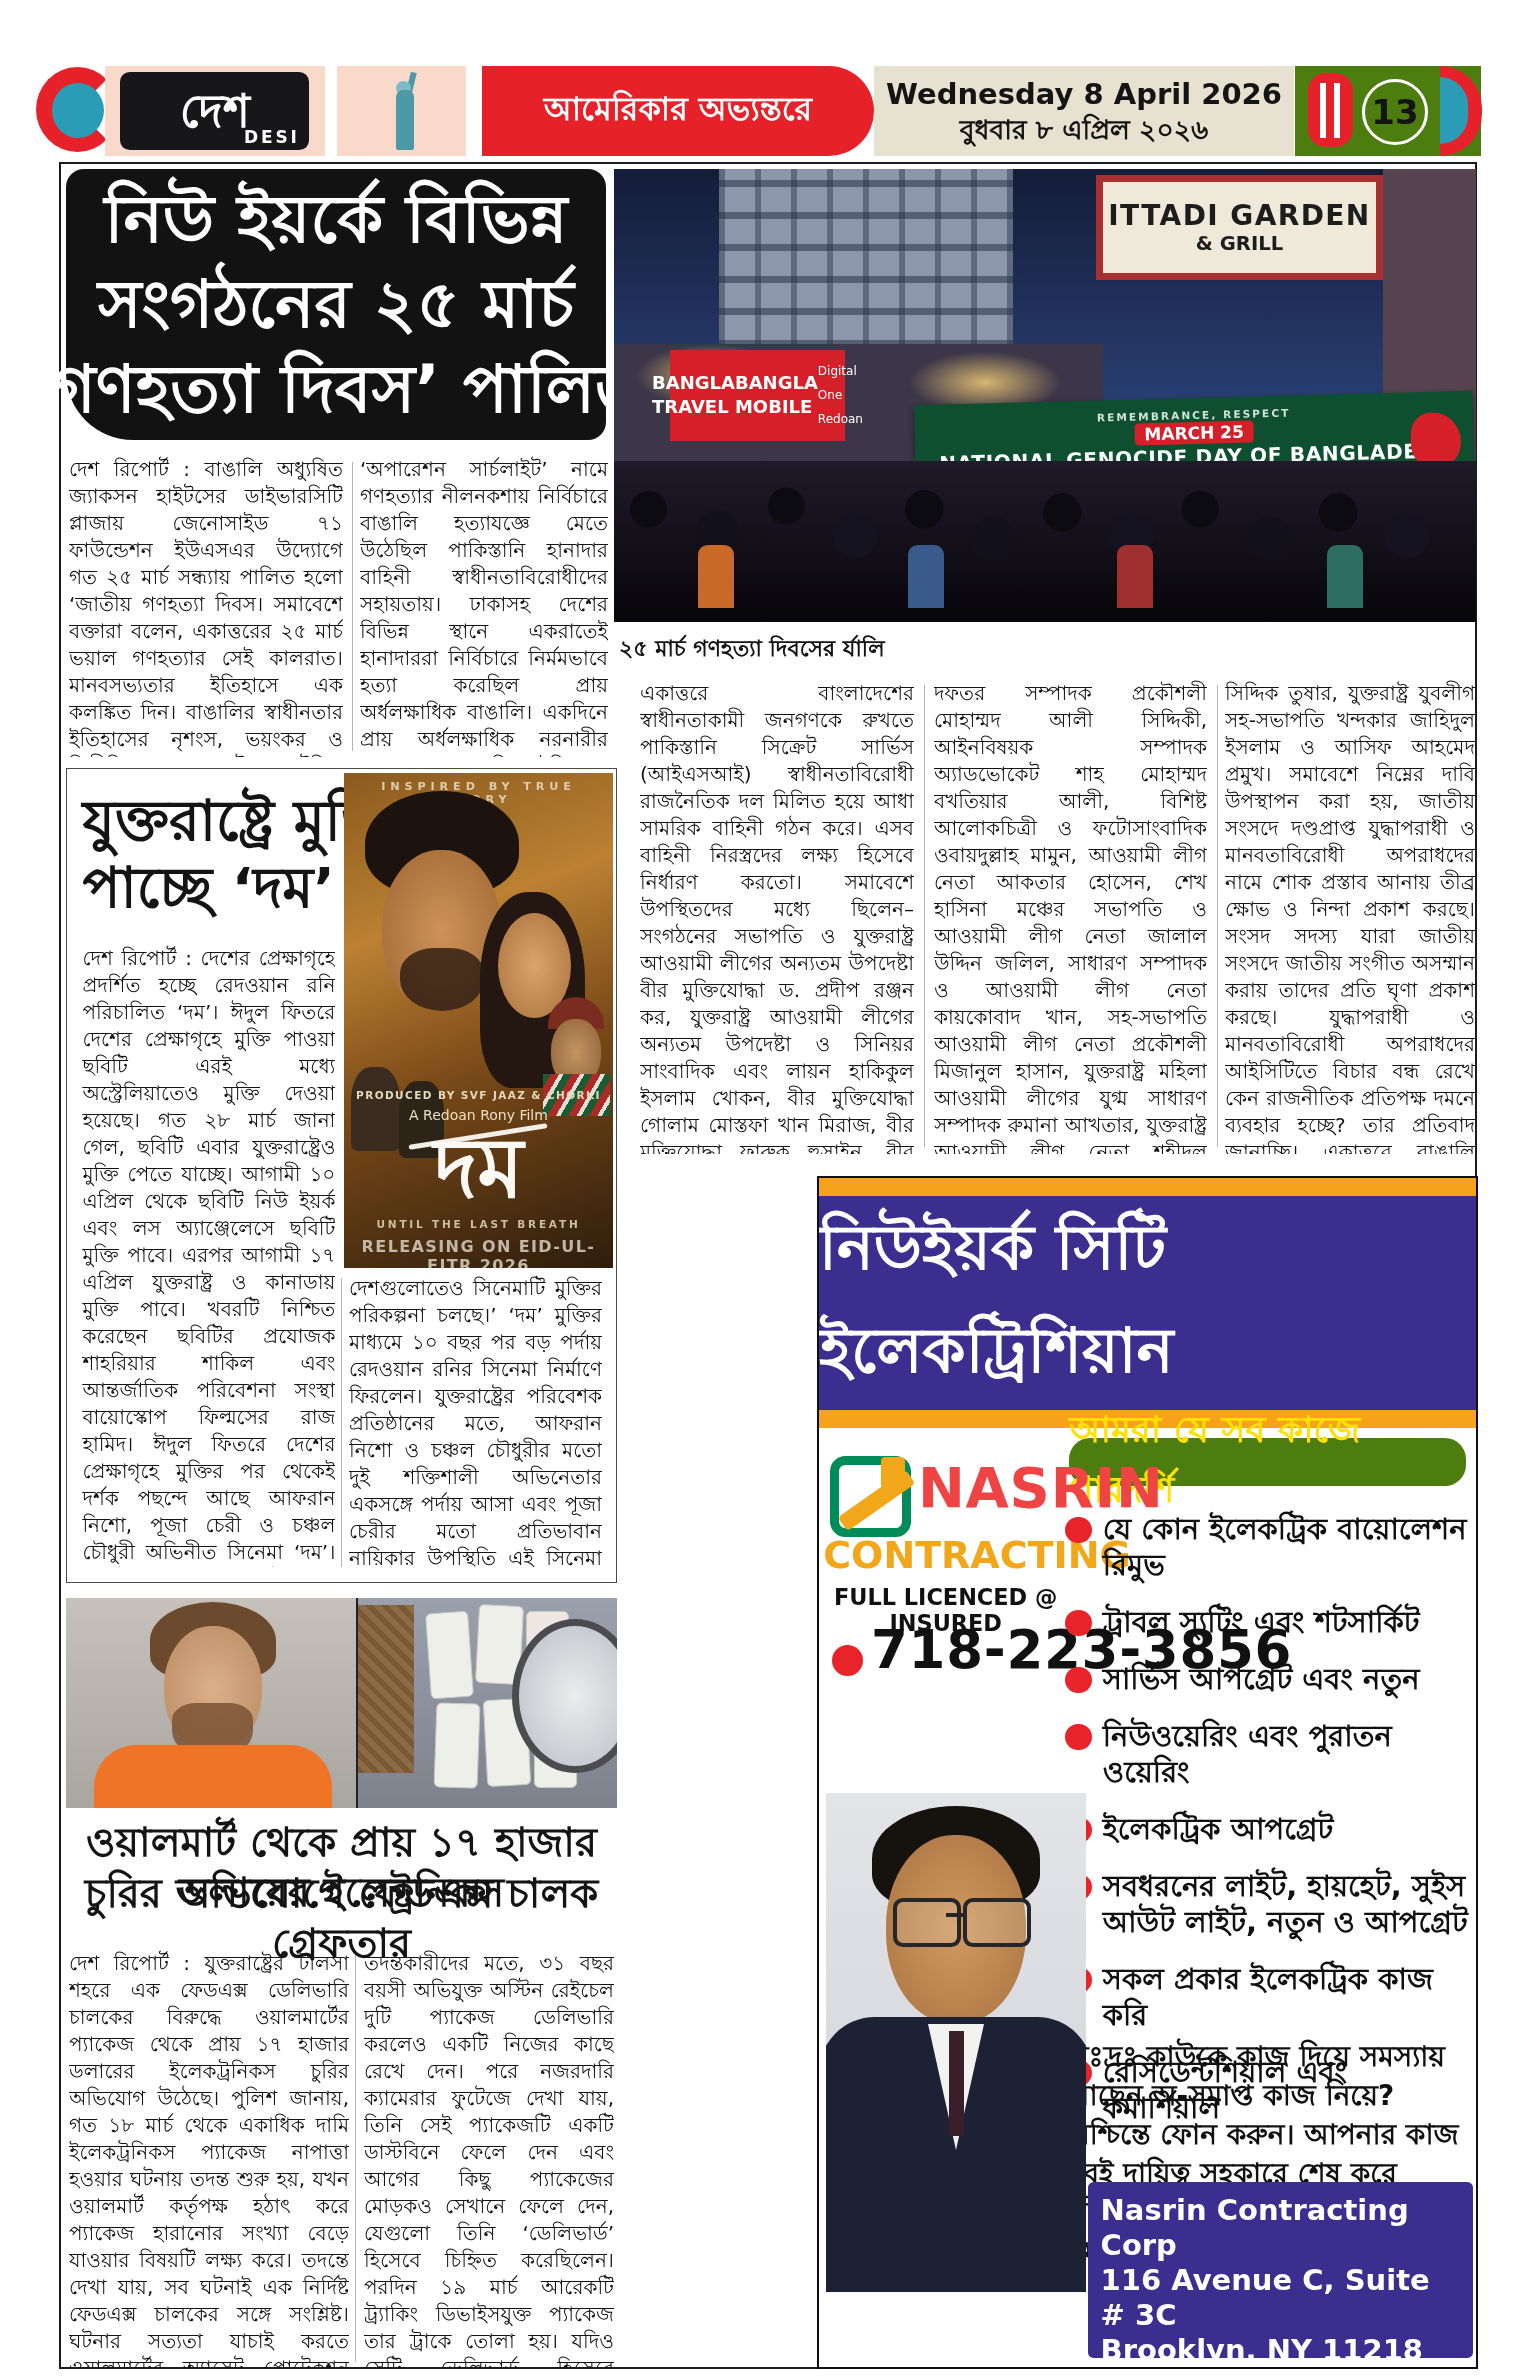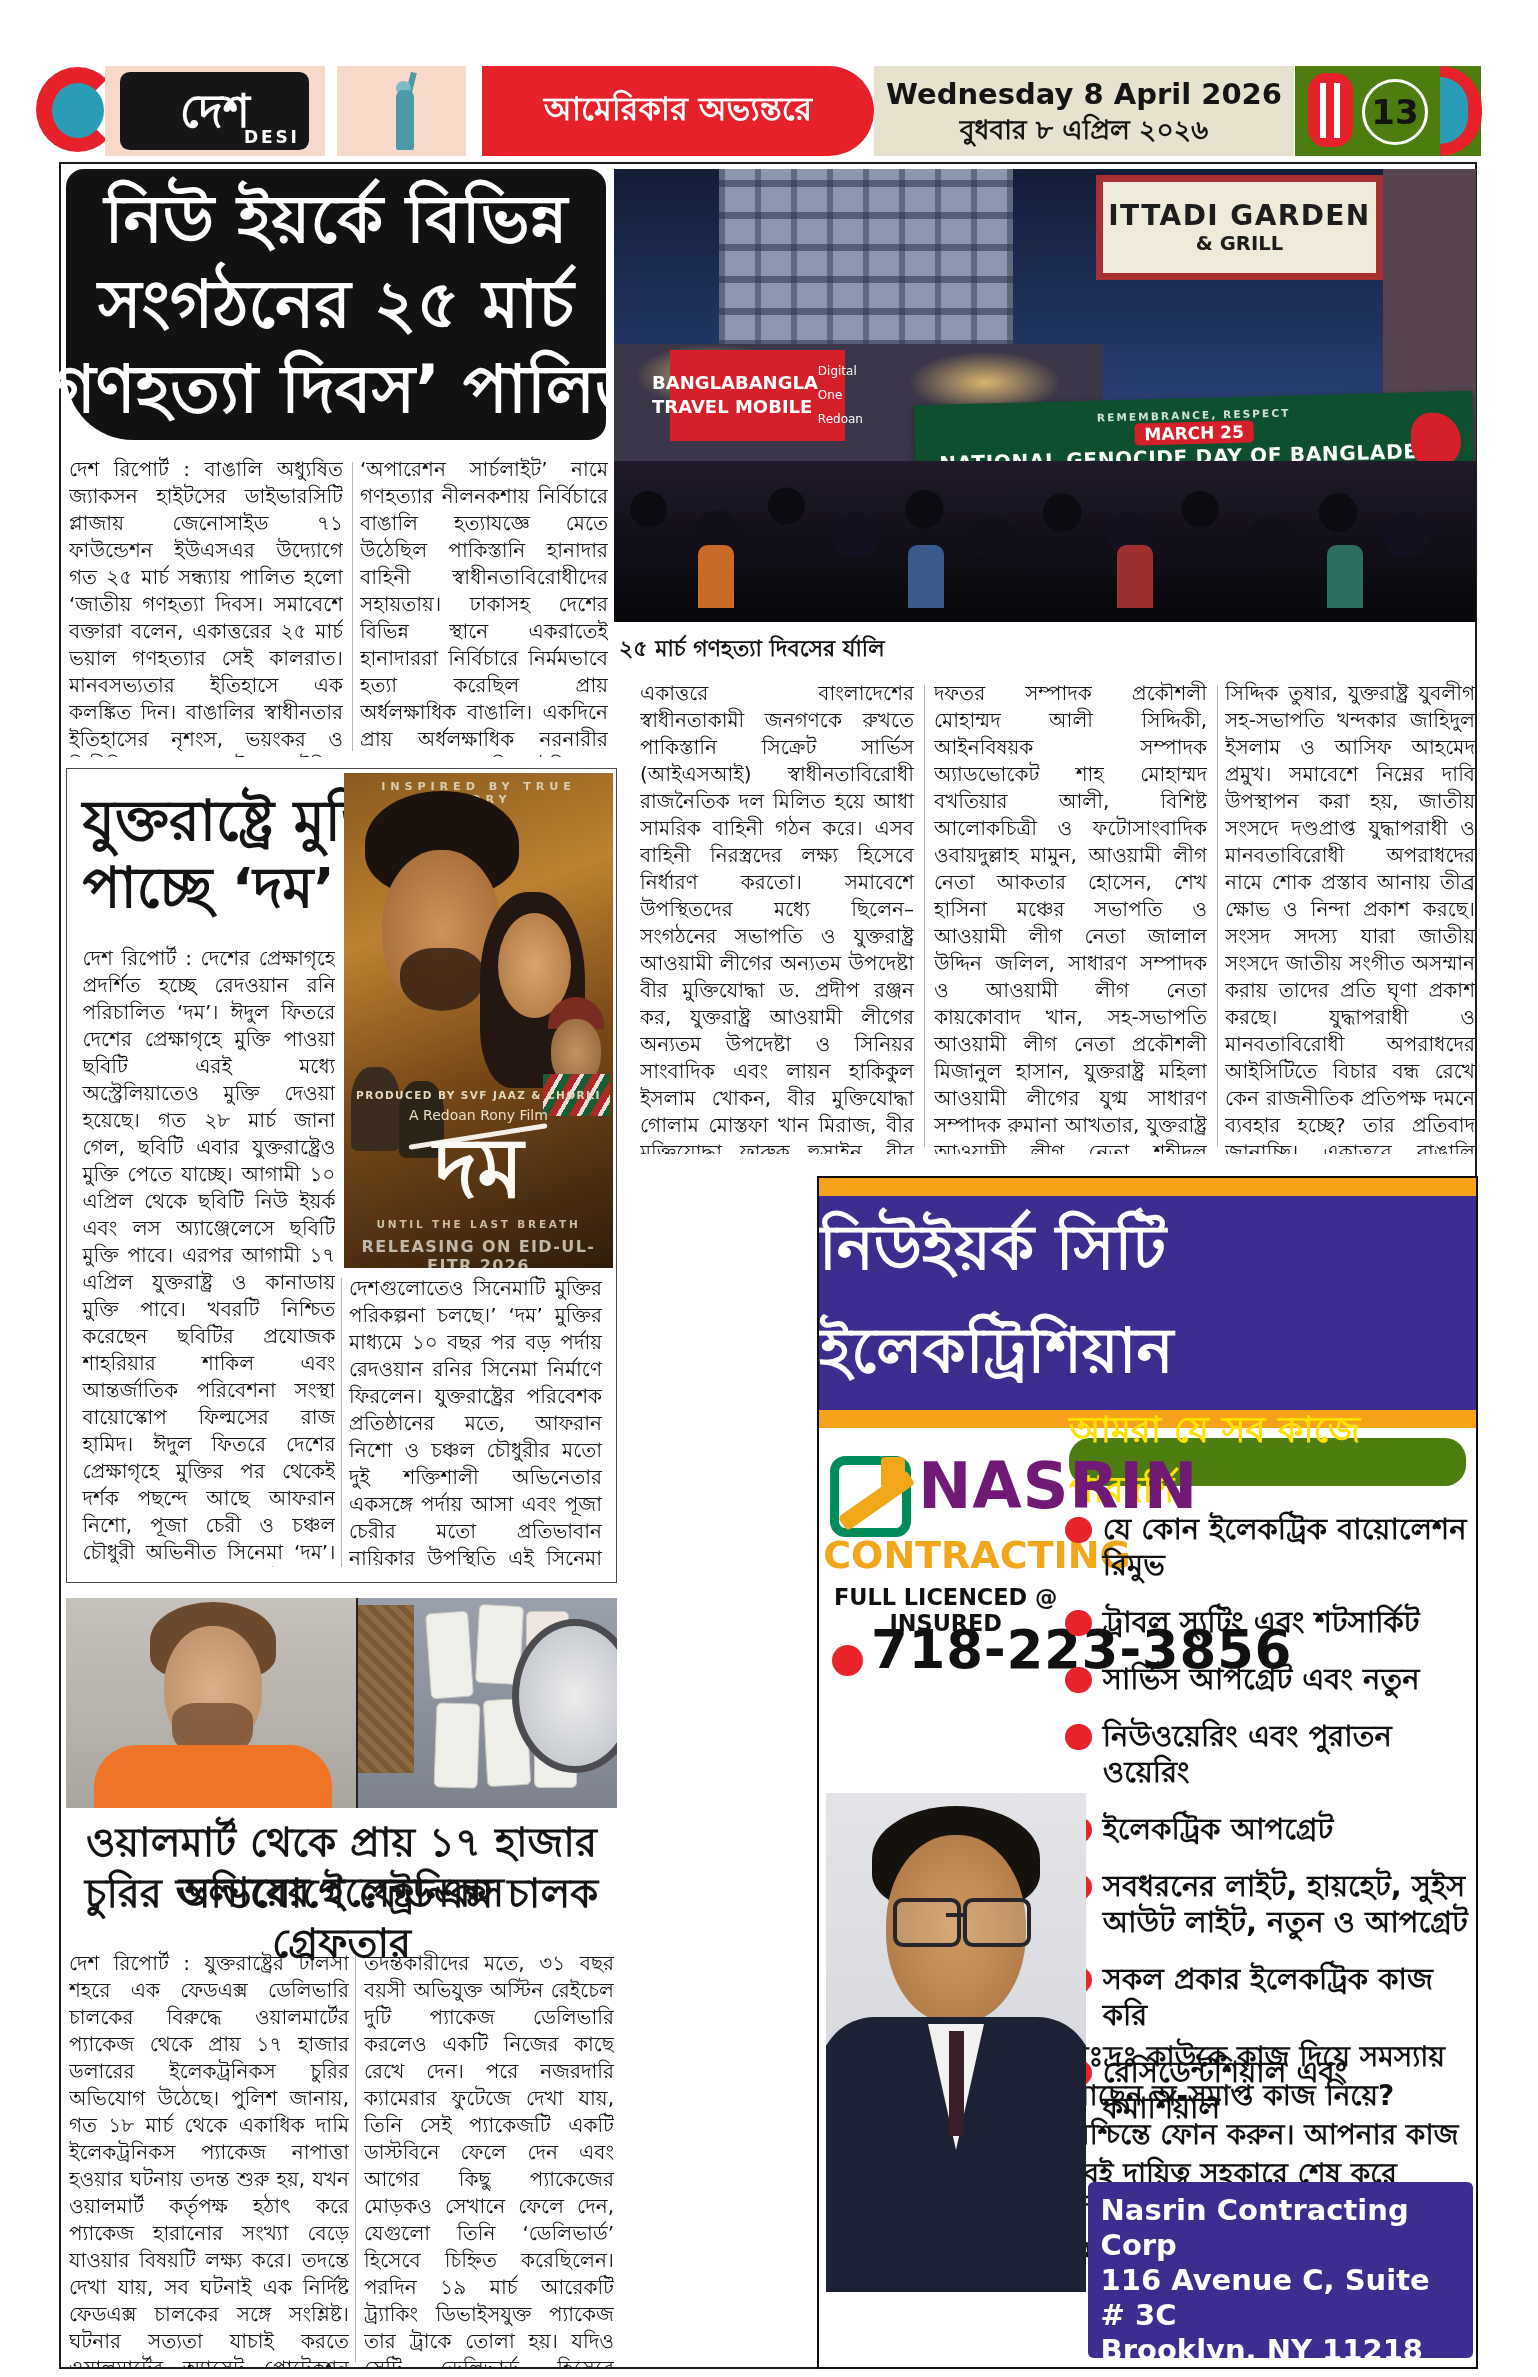--- a/index.html
+++ b/index.html
@@ -135,21 +135,21 @@
   
   .ad{left:817px;top:1176px;width:661px;height:1193px;border:2.1px solid #0f0f0f;box-sizing:border-box;background:#fff;overflow:hidden;}
   .ad-strip{left:0;width:657px;height:18px;background:#f7a21b;}
   .ad-band{left:0;top:18px;width:657px;height:214px;background:#3b2e8e;display:flex;align-items:center;justify-content:center;}
   .ad-title{font-size:62px;}
   .ad-badge{left:250px;top:260px;width:397px;height:48px;background:#4d7c0f;border-radius:21px;
             display:flex;align-items:center;justify-content:center;font-size:36px;color:#ffe100;}
   .brand-icon{left:11.2px;top:278px;width:81px;height:81px;border:9px solid #008b5a;border-radius:15.4px;box-sizing:border-box;}
   .hammer{left:-4.2px;top:26.6px;width:83px;height:17px;background:#f2a71b;transform:rotate(-35deg);border-radius:4.2px;}
   .hammer-head{left:42px;top:-8.4px;width:24px;height:32px;background:#f2a71b;border-radius:4.2px;}
-  .brand-top{left:99px;top:271px;font-size:64px;color:#701a75;letter-spacing:0.7px;}
+  .brand-top{left:99px;top:277px;font-size:56px;color:#ef4444;letter-spacing:0.7px;}
   .brand-bottom{left:4.2px;top:355px;width:245px;font-size:38px;color:#f2a71b;text-align:center;}
   .licence{left:4.2px;top:406px;width:245px;font-size:22.4px;text-align:center;color:#111;}
   .phone-dot{left:12.6px;top:467px;width:31px;height:31px;border-radius:50%;background:#e8232a;}
   .phone{left:52px;top:441px;font-size:53px;letter-spacing:0.7px;color:#111;}
   .services{left:246px;top:333px;width:407px;}
   .svc{display:flex;margin-bottom:21px;}
   .svc-dot{flex:0 0 26.6px;height:26.6px;border-radius:50%;background:#e8232a;margin:5.6px 11.2px 0 0;}
   .svc-text{font-size:29px;line-height:36px;font-weight:bold;color:#101010;}
   .ad-note{left:246px;top:859px;width:404px;font-size:28px;line-height:39px;color:#101010;}
   .portrait{left:7px;top:615px;width:260px;height:499px;background:linear-gradient(#e3e4e8,#cfd1d6);overflow:hidden;}

